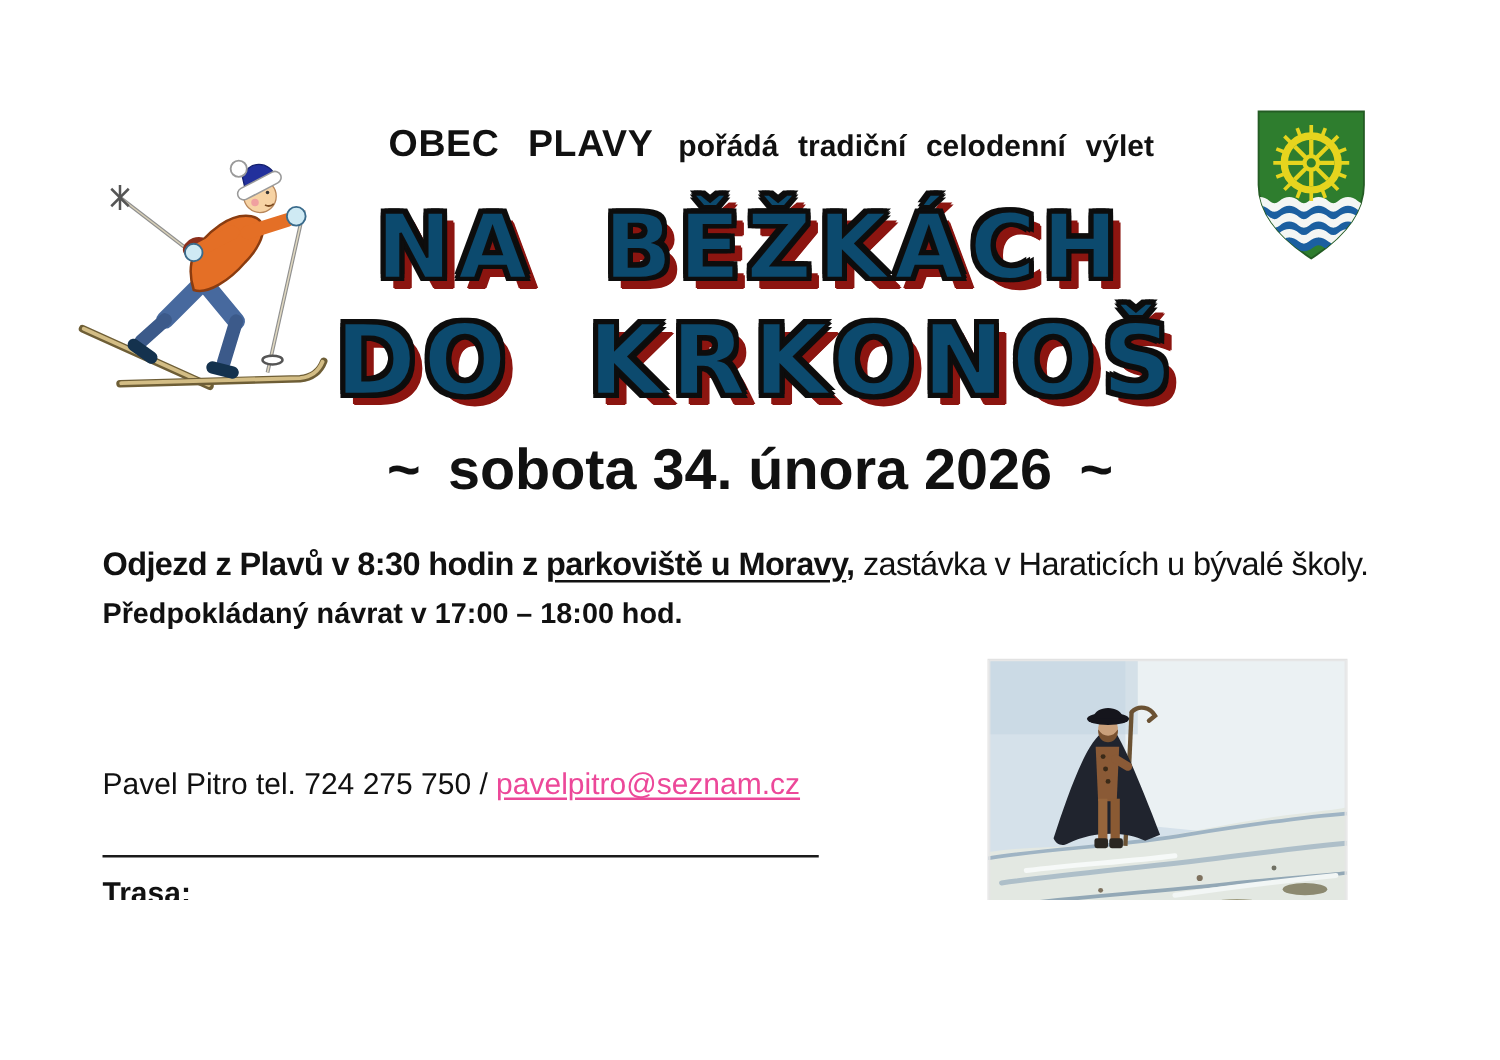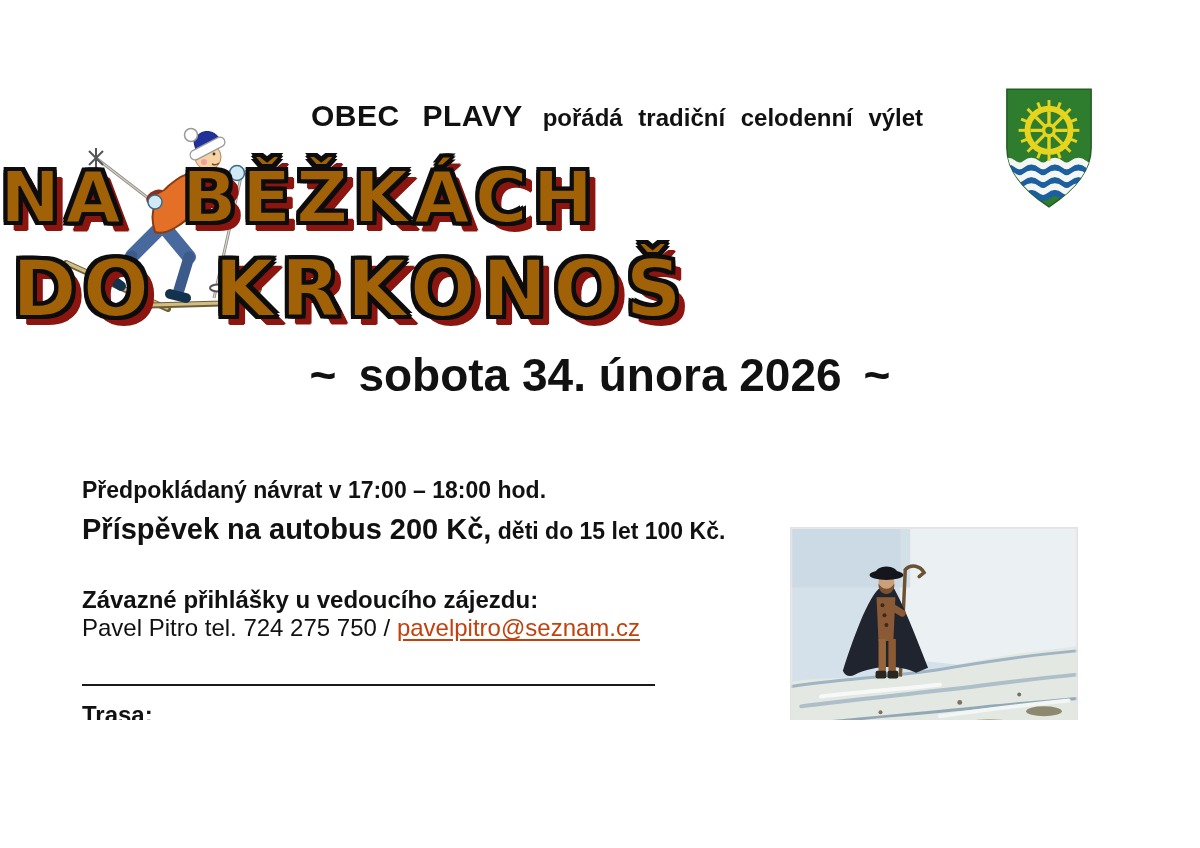--- a/index.html
+++ b/index.html
@@ -7,22 +7,22 @@
   .poster {
     position:relative; width:1200px; height:720px;
     background:#ffffff; overflow:hidden;
     font-family:"Liberation Sans", sans-serif; color:#111;
   }
   
   .header { position:absolute; top:99px; left:0; width:1200px; text-align:center; padding-left:34px; white-space:nowrap; }
   .org { font-weight:bold; font-size:30px; letter-spacing:.5px; word-spacing:14px; margin-right:20px; }
   .tagline { font-weight:bold; font-size:24px; word-spacing:9px; }
   
-  .title-block { position:absolute; top:152px; left:0; width:1200px; 
-    font-family:"DejaVu Sans", sans-serif; font-weight:bold; color:#a16207; }
+  .title-block { position:absolute; top:152px; left:0; width:1200px; text-align:center;
+    font-family:"DejaVu Sans", sans-serif; font-weight:bold; color:#0c4a6e; }
   .title-line {
     -webkit-text-stroke:2px #0d0d0d;
     text-shadow:
       -3px -3px 0 #0d0d0d, 0 -3px 0 #0d0d0d, 3px -3px 0 #0d0d0d,
       -3px 0 0 #0d0d0d, 3px 0 0 #0d0d0d,
       -3px 3px 0 #0d0d0d, 0 3px 0 #0d0d0d, 3px 3px 0 #0d0d0d,
       9px 8px 0 #8c1510, 8px 7px 0 #8c1510, 7px 8px 0 #8c1510, 8px 9px 0 #8c1510;
     white-space:nowrap;
   }
   .title-line.l1 { font-size:72px; line-height:90px; letter-spacing:5px; word-spacing:26px; }
@@ -35,21 +35,21 @@
   .abs { position:absolute; left:82px; white-space:nowrap; }
   .l-depart { top:436px; font-size:26px; letter-spacing:-0.5px; }
   .l-depart .b { font-weight:bold; }
   .l-depart .bu { font-weight:bold; text-decoration:underline; text-underline-offset:4px; text-decoration-thickness:2px; }
   .l-return { top:477px; font-size:23px; font-weight:bold; }
   .l-fee { top:513px; }
   .l-fee .main { font-size:29px; font-weight:bold; }
   .l-fee .note { font-size:23px; font-weight:bold; }
   .l-reghead { top:586px; font-size:24px; font-weight:bold; }
   .l-contact { top:614px; font-size:24px; }
-  .l-contact .email { color:#c2410c; text-decoration:underline; text-underline-offset:3px; cursor:pointer; }
+  .l-contact .email { color:#ec4899; text-decoration:underline; text-underline-offset:3px; cursor:pointer; }
   .l-payment { top:642px; font-size:24px; }
   .divider { position:absolute; top:684px; left:82px; width:573px; border-top:2px solid #1a1a1a; }
   .l-trasa { top:701px; font-size:24px; font-weight:bold; }
   .l-route { top:732px; font-size:20.5px; letter-spacing:-0.2px; }
   
   .skier { position:absolute; left:58px; top:110px; }
   .coa { position:absolute; left:1000px; top:85px; }
   .painting { position:absolute; left:790px; top:527px; border:1px solid #e2e2e2; }
 </style>
 </head>
@@ -174,28 +174,27 @@
 
   <div class="title-block">
     <div class="title-line l1">NA BĚŽKÁCH</div>
     <div class="title-line l2">DO KRKONOŠ</div>
   </div>
 
   <div class="date-line">
     <span class="tilde">~</span><span>sobota 34. února 2026</span><span class="tilde">~</span>
   </div>
 
+  <div class="abs l-depart">
+    <span class="b">Odjezd z Plavů v 8:30 hodin z </span><span class="bu">parkoviště u Moravy</span><span class="b">,</span><span> zastávka v Haraticích u bývalé školy.</span>
+  </div>
 
   <div class="abs l-return">Předpokládaný návrat v 17:00 – 18:00 hod.</div>
 
-  <div class="abs l-fee">
-    <span class="main">Příspěvek na autobus 200 Kč,</span><span class="note"> děti do 15 let 100 Kč.</span>
-  </div>
-
-  <div class="abs l-reghead">Závazné přihlášky u vedoucího zájezdu:</div>
+
   <div class="abs l-contact">
     <span>Pavel Pitro tel. 724 275 750 / </span><span class="email">pavelpitro@seznam.cz</span>
   </div>
 
   <div class="divider"></div>
 
   <div class="abs l-trasa">Trasa:</div>
   <div class="abs l-route">Plavy - Horní Mísečky - Zlaté návrší - Labská bouda - Vosecká bouda - Harrachov</div>
 
   <svg class="painting" width="288" height="218" viewBox="0 0 288 218" aria-hidden="true">

